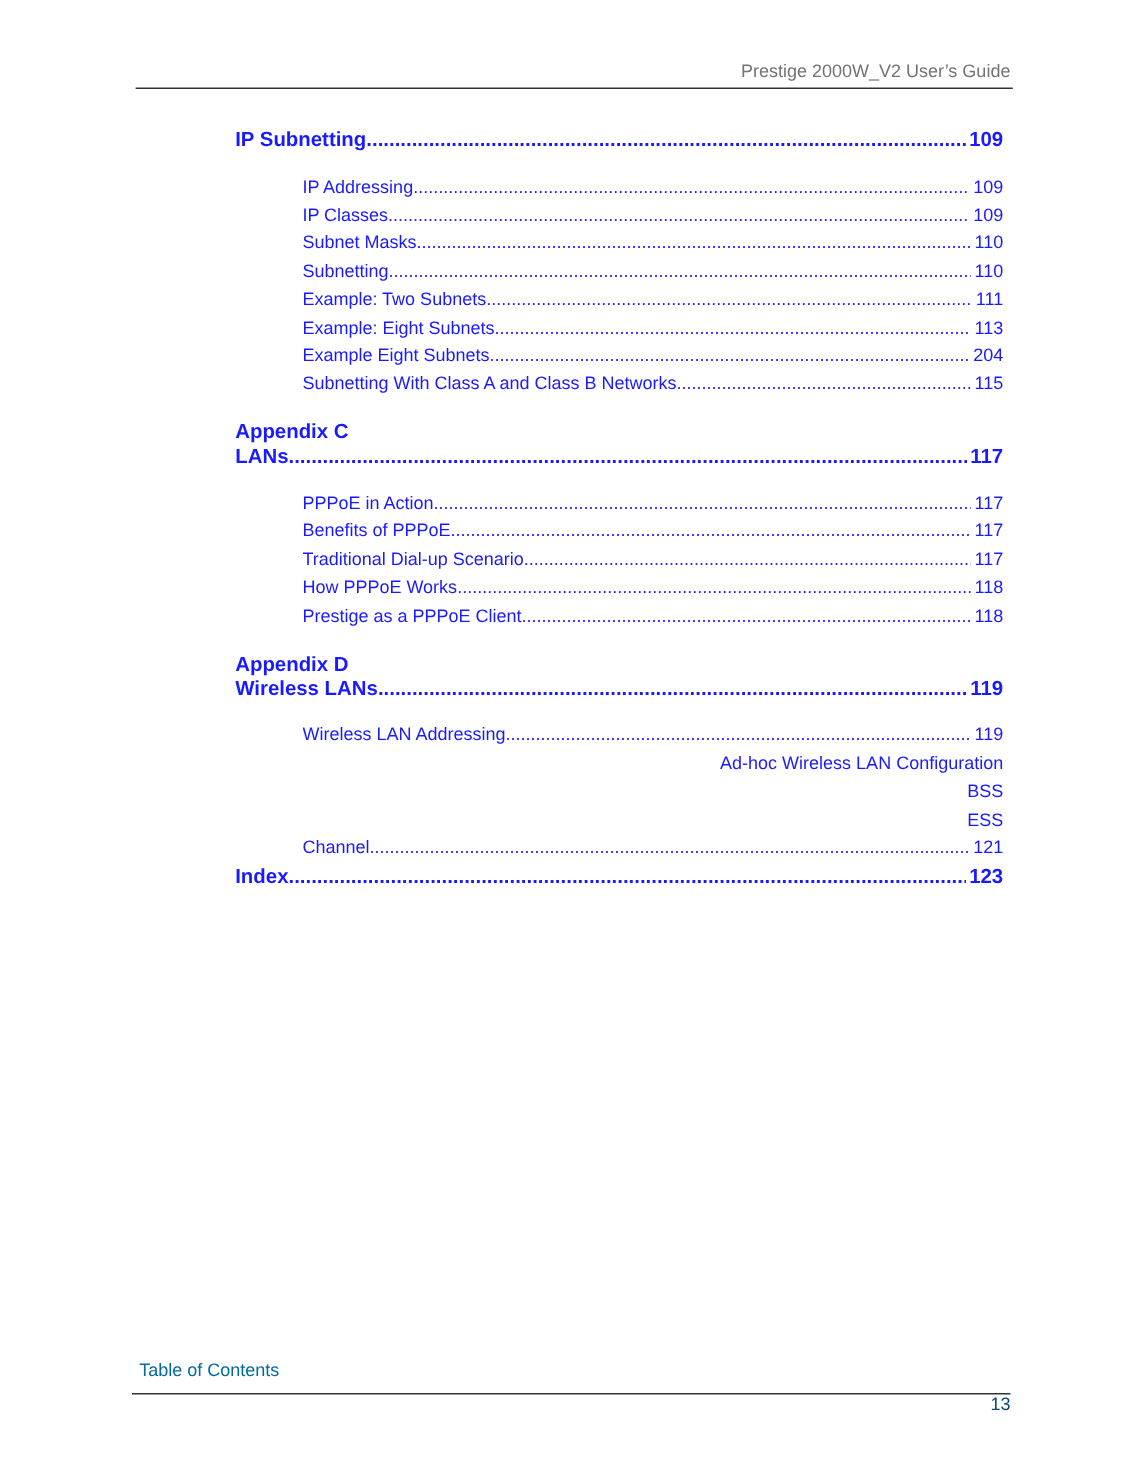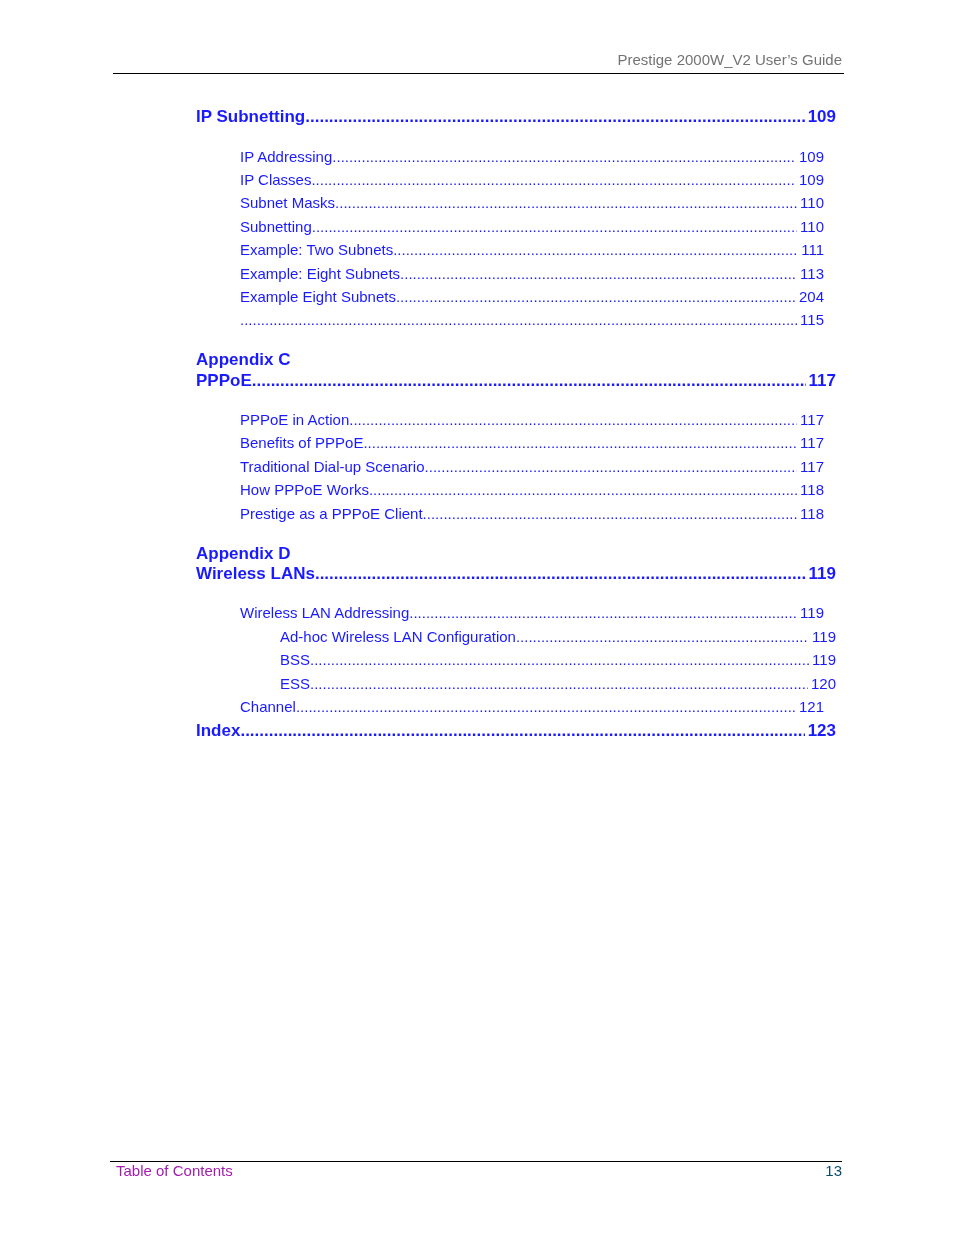--- a/index.html
+++ b/index.html
@@ -1,31 +1,31 @@
 <!DOCTYPE html>
 <html><head>
 <meta charset="utf-8">
 <style>
   html, body { margin: 0; padding: 0; background: #ffffff; }
   body { width: 954px; height: 1235px; position: relative; font-family: "Liberation Sans", sans-serif; }
   .header-text { position: absolute; right: 112px; top: 51px; font-size: 15px; color: #737373; }
   .header-rule { position: absolute; left: 113px; top: 73px; width: 731px; height: 0; border-top: 1px solid #000; }
   .footer-rule { position: absolute; left: 110px; top: 1161px; width: 732px; height: 0; border-top: 1px solid #000; }
-  .footer-left { position: absolute; left: 116px; top: 1162px; font-size: 15px; color: #a21caf; }
+  .footer-left { position: absolute; left: 116px; top: 1134px; font-size: 15px; color: #0369a1; }
   .footer-right { position: absolute; right: 112px; top: 1162px; font-size: 15px; color: #0c4a6e; }
 
   .toc-line { position: absolute; display: flex; align-items: flex-end; color: #1a1aff; white-space: nowrap; overflow: hidden; text-decoration: none; }
   .toc-line .label { flex: 0 0 auto; }
   .toc-line .leader { flex: 1 1 auto; overflow: hidden; white-space: nowrap; }
   .toc-line .leader::after { content: "................................................................................................................................................................................................................................................................................................"; }
   .toc-line .page { flex: 0 0 auto; text-align: right; padding-left: 3px; }
 
   .chap { left: 196px; width: 640px; font-size: 17px; font-weight: bold; height: 20px; line-height: 20px; }
-  .sec  { left: 240px; width: 584px; font-size: 15px; height: 18px; line-height: 18px; }
-  .sub  { left: 280px; width: 556px; font-size: 15px; height: 18px; line-height: 18px; }
+  .sec  { left: 252px; width: 584px; font-size: 15px; height: 18px; line-height: 18px; }
+  .sub  { left: 280px; width: 556px; font-size: 15px; height: 18px; line-height: 18px; flex-direction: column; }
   .appx { position: absolute; left: 196px; font-size: 17px; font-weight: bold; color: #1a1aff; line-height: 20px; }
 </style>
 </head>
 <body>
 
 <div>
   <div class="header-text">Prestige 2000W_V2 User’s Guide</div>
   <div class="header-rule"></div>
 </div>
 
@@ -65,27 +65,28 @@
       <span class="label">Example: Eight Subnets</span>
       <span class="leader"></span>
       <span class="page">113</span>
     </a>
   <a class="toc-line sec" style="top:288px">
       <span class="label">Example Eight Subnets</span>
       <span class="leader"></span>
       <span class="page">204</span>
     </a>
   <a class="toc-line sec" style="top:311px">
+      <span class="label">Subnetting With Class A and Class B Networks. </span>
       <span class="leader"></span>
       <span class="page">115</span>
     </a>
 
   <div class="appx" style="top:350px">Appendix C</div>
   <a class="toc-line chap" style="top:371px">
-    <span class="label">PPPoE </span>
+    <span class="label">LANs </span>
     <span class="leader"></span>
     <span class="page">117</span>
   </a>
   <a class="toc-line sec" style="top:411px">
       <span class="label">PPPoE in Action</span>
       <span class="leader"></span>
       <span class="page">117</span>
     </a>
   <a class="toc-line sec" style="top:434px">
       <span class="label">Benefits of PPPoE</span>

